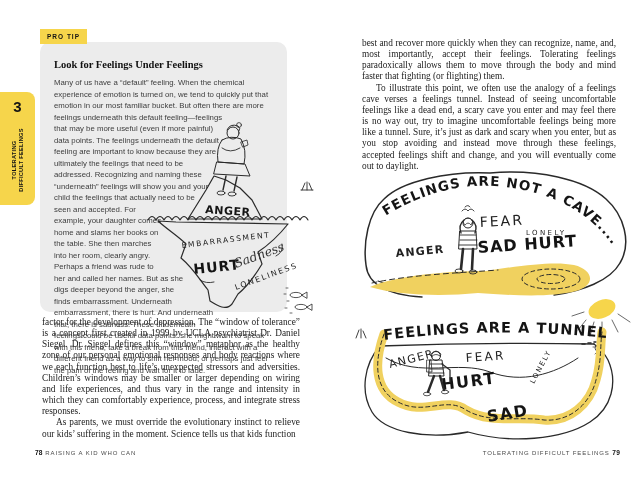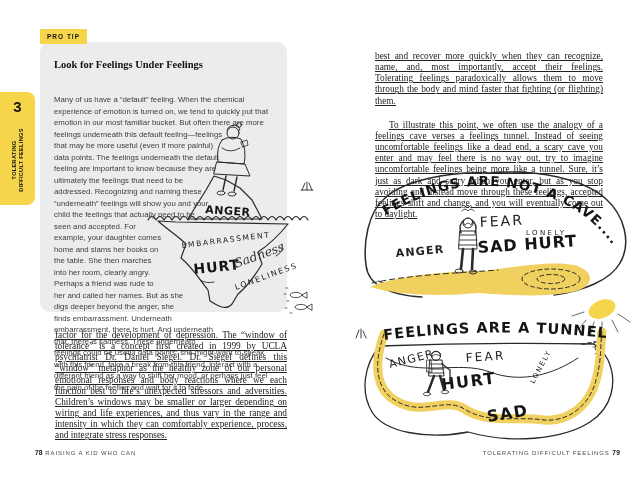--- a/index.html
+++ b/index.html
@@ -15,30 +15,30 @@
                   display:flex;align-items:center;justify-content:center;}
   .tab-label{transform:rotate(-90deg);white-space:nowrap;text-align:center;
              font-size:5.6px;line-height:7px;font-weight:700;letter-spacing:.3px;color:#141414;}
 
   
   .pro-tip-badge{position:absolute;left:40px;top:29px;background:#F6D54B;color:#141414;
                  font-size:6.5px;font-weight:800;letter-spacing:1px;padding:4px 7px;z-index:3;}
   .tip-card{position:absolute;left:40px;top:42px;width:247px;height:270px;background:#ECECEC;
             border-radius:10px;box-sizing:border-box;padding:17px 14px 0 14px;z-index:1;}
   .tip-title{font-family:"Liberation Serif",serif;font-weight:700;font-size:10.5px;color:#111;
-             margin:0 0 24px 0;}
+             margin:0 0 7px 0;}
   .tip-body{font-size:7.8px;line-height:11.5px;color:#3d3d3d;}
   .wrapf{float:right;clear:right;}
   .f0{width:1px;height:44px}.f1{width:50px;height:72px}.f2{width:75px;height:14px}
   .f3{width:110px;height:56px}.f4{width:82px;height:34px}.f5{width:52px;height:28px}
 
   
   .serif-block{position:absolute;font-family:"Liberation Serif",serif;font-size:9.3px;
                line-height:11.15px;color:#222;text-align:justify;}
-  .serif-block p{margin:13px;text-decoration:underline;}
+  .serif-block p{margin:0;}
   .serif-block p.indent{text-indent:14px;}
   #body-left{left:42px;top:317px;width:258px;}
   #body-right{left:362px;top:38px;width:254px;}
 
   
   .footer{position:absolute;top:449px;font-size:6px;letter-spacing:.9px;color:#4a4a4a;}
   .footer b{font-size:6.6px;letter-spacing:.2px;color:#111;}
   #footer-left{left:35px;}
   #footer-right{right:20px;text-align:right;}
 
@@ -112,20 +112,21 @@
       <ellipse class="ink" cx="148" cy="177" rx="6" ry="2.6" fill="#F6D54B" stroke-width=".8"></ellipse>
       <path class="ink" fill="#F6D54B" stroke-width=".8" d="M154,177 l5,-3 l0,6 Z"></path>
       <ellipse class="ink" cx="153" cy="189" rx="6" ry="2.6" fill="#F6D54B" stroke-width=".8"></ellipse>
       <path class="ink" fill="#F6D54B" stroke-width=".8" d="M159,189 l5,-3 l0,6 Z"></path>
       <path class="ink" stroke-width=".7" d="M138,170 l2,0 M136,176 l2,0 M139,183 l2,0 M137,190 l2,0 M142,195 l2,0"></path>
     </g>
   </svg>
 
   <div id="body-left" class="serif-block">
     <p>factor for the development of depression. The “window of tolerance” is a concept first created in 1999 by UCLA psychiatrist Dr. Daniel Siegel. Dr. Siegel defines this “window” metaphor as the healthy zone of our personal emotional responses and body reactions where we each function best to life’s unexpected stressors and adversities. Children’s windows may be smaller or larger depending on wiring and life experiences, and thus vary in the range and intensity in which they can comfortably experience, process, and integrate stress responses.</p>
+    <p class="indent">As parents, we must override the evolutionary instinct to relieve our kids’ suffering in the moment. Science tells us that kids function</p>
   </div>
 
   <div id="footer-left" class="footer">
     <b>78</b>
     <span>RAISING A KID WHO CAN</span>
   </div>
 
   <div id="body-right" class="serif-block">
     <p>best and recover more quickly when they can recognize, name, and, most importantly, accept their feelings. Tolerating feelings paradoxically allows them to move through the body and mind faster that fighting (or flighting) them.</p>
     <p class="indent">To illustrate this point, we often use the analogy of a feelings cave verses a feelings tunnel. Instead of seeing uncomfortable feelings like a dead end, a scary cave you enter and may feel there is no way out, try to imagine uncomfortable feelings being more like a tunnel. Sure, it’s just as dark and scary when you enter, but as you stop avoiding and instead move through these feelings, accepted feelings shift and change, and you will eventually come out to daylight.</p>

